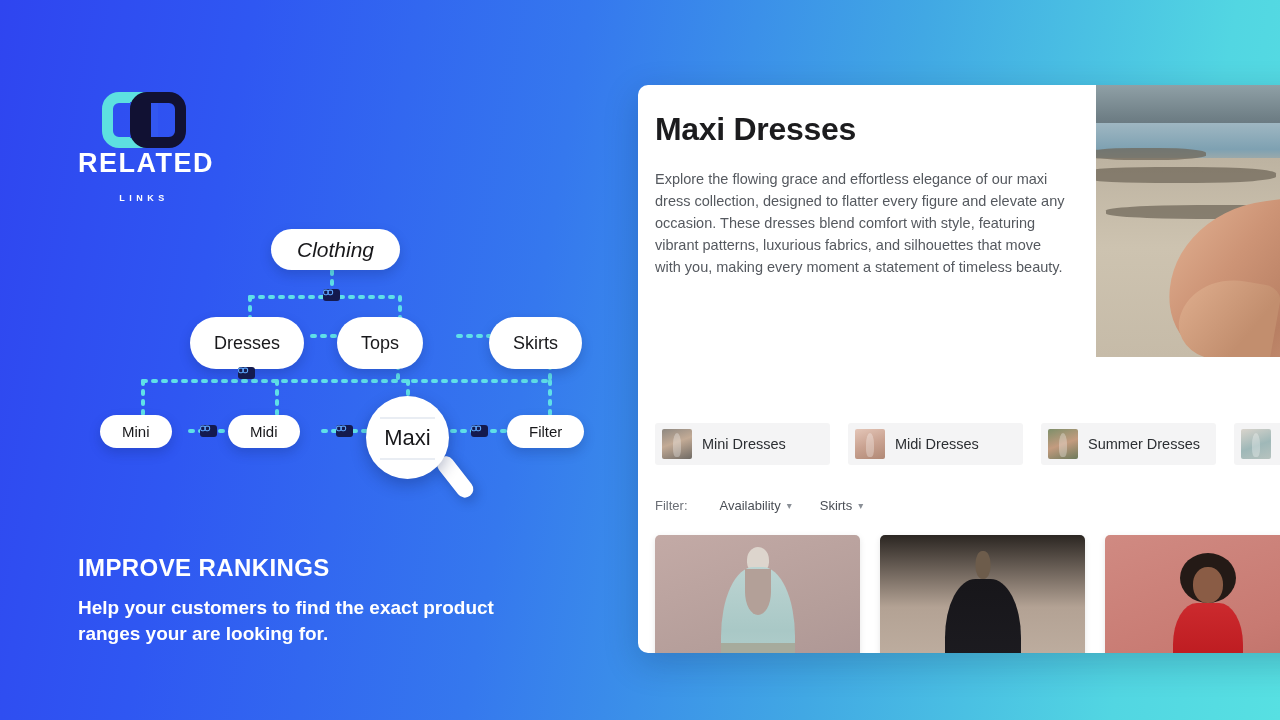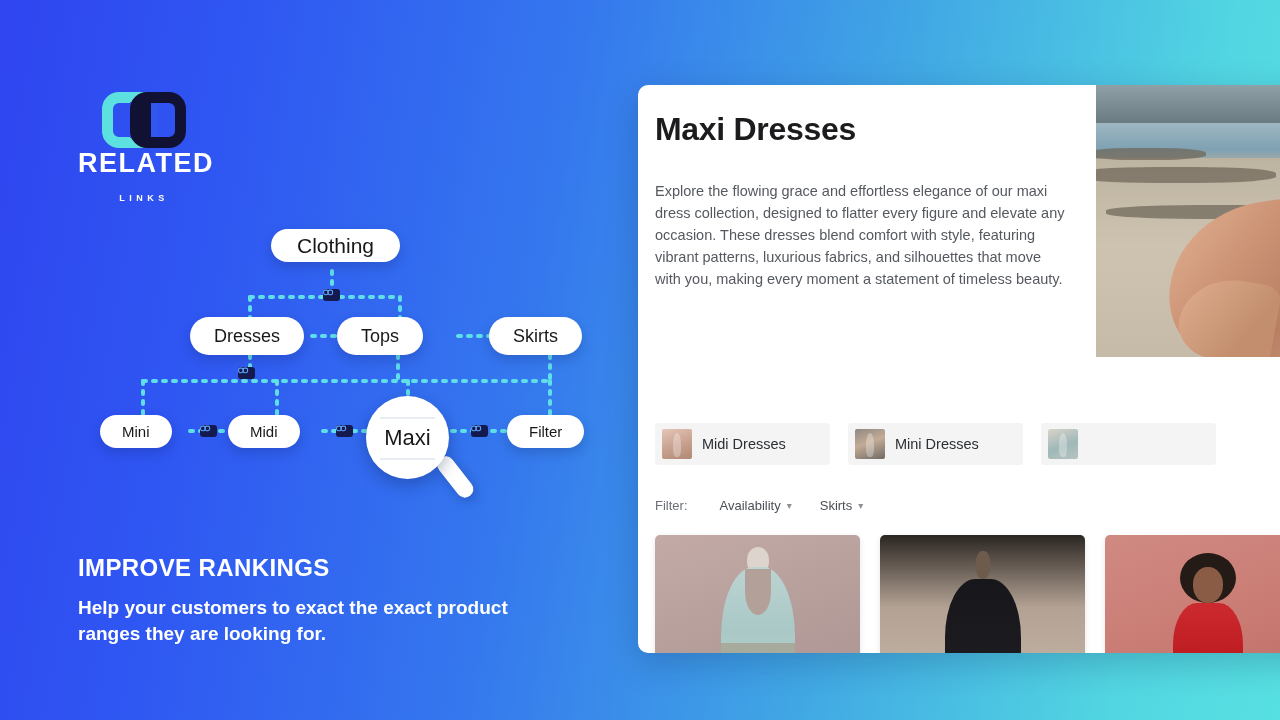--- a/index.html
+++ b/index.html
@@ -63,22 +63,22 @@
 
   .node {
     position: absolute;
     background: #ffffff;
     border-radius: 999px;
     display: flex; align-items: center; justify-content: center;
     color: #18181b;
     box-shadow: 0 5px 12px rgba(12, 30, 90, 0.22);
     white-space: nowrap;
   }
-  .node.lvl1 { font-size: 21px; height: 33px; padding: 0 26px; }
-  .node.lvl2 { font-size: 18px; height: 38px; padding: 0 24px; }
+  .node.lvl1 { font-size: 21px; height: 41px; padding: 0 26px; font-style: italic; }
+  .node.lvl2 { font-size: 18px; height: 52px; padding: 0 24px; }
   .node.lvl3 { font-size: 15px; height: 33px; padding: 0 22px; }
 
   .badge {
     position: absolute;
     width: 17px; height: 12px;
     background: #141a4e;
     border-radius: 3px;
     display: flex; align-items: center; justify-content: center;
   }
   .badge svg { display: block; }
@@ -145,21 +145,21 @@
   }
   .panel-top { display: flex; }
   .panel-text { width: 458px; padding: 26px 30px 0 17px; }
   .panel-title {
     font-size: 32px;
     color: #1c1c1e;
     font-weight: bold;
     letter-spacing: -0.3px;
   }
   .panel-desc {
-    margin-top: 32px;
+    margin-top: 20px;
     font-size: 14.5px;
     line-height: 1.52;
     color: #55595f;
   }
   .hero {
     width: 242px; height: 272px;
     position: relative;
     overflow: hidden;
     background: #b8ae9c;
   }
@@ -444,21 +444,21 @@
   <div class="magnifier">
     <div class="mag-handle"></div>
     <div class="mag-circle"></div>
     <div class="mag-line t"></div>
     <div class="mag-line b"></div>
     <div class="mag-label">Maxi</div>
   </div>
 
   <div class="headline">
     <h1>IMPROVE RANKINGS</h1>
-    <p>Help your customers to exact the exact product ranges they are looking for.</p>
+    <p>Help your customers to find the exact product ranges your are looking for.</p>
   </div>
 
   <div class="panel">
 
     <div class="panel-top">
       <div class="panel-text">
         <div class="panel-title">Maxi Dresses</div>
         <div class="panel-desc">Explore the flowing grace and effortless elegance of our maxi dress collection, designed to flatter every figure and elevate any occasion. These dresses blend comfort with style, featuring vibrant patterns, luxurious fabrics, and silhouettes that move with you, making every moment a statement of timeless beauty.</div>
       </div>
       <div class="hero">
@@ -468,26 +468,30 @@
         <div class="hero-rock" style="left:-20px; top:30%; width:200px; height:16px;"></div>
         <div class="hero-rock" style="left:10px; top:44%; width:230px; height:14px;"></div>
         <div class="hero-rock" style="left:-10px; top:23%; width:120px; height:12px;"></div>
         <div class="hero-dress"></div>
         <div class="hero-dress2"></div>
       </div>
     </div>
 
     <div class="chips">
       <div class="chip">
+        <div class="chip-thumb t1"></div>
+        <div class="chip-label">Mini Dresses</div>
+      </div>
+      <div class="chip">
         <div class="chip-thumb t2"></div>
         <div class="chip-label">Midi Dresses</div>
       </div>
       <div class="chip">
-        <div class="chip-thumb t1"></div>
-        <div class="chip-label">Mini Dresses</div>
+        <div class="chip-thumb t3"></div>
+        <div class="chip-label">Summer Dresses</div>
       </div>
       <div class="chip">
         <div class="chip-thumb t4"></div>
 
       </div>
     </div>
 
     <div class="filterbar">
       <span class="filter-label">Filter:</span>
       <span class="filter-item">

